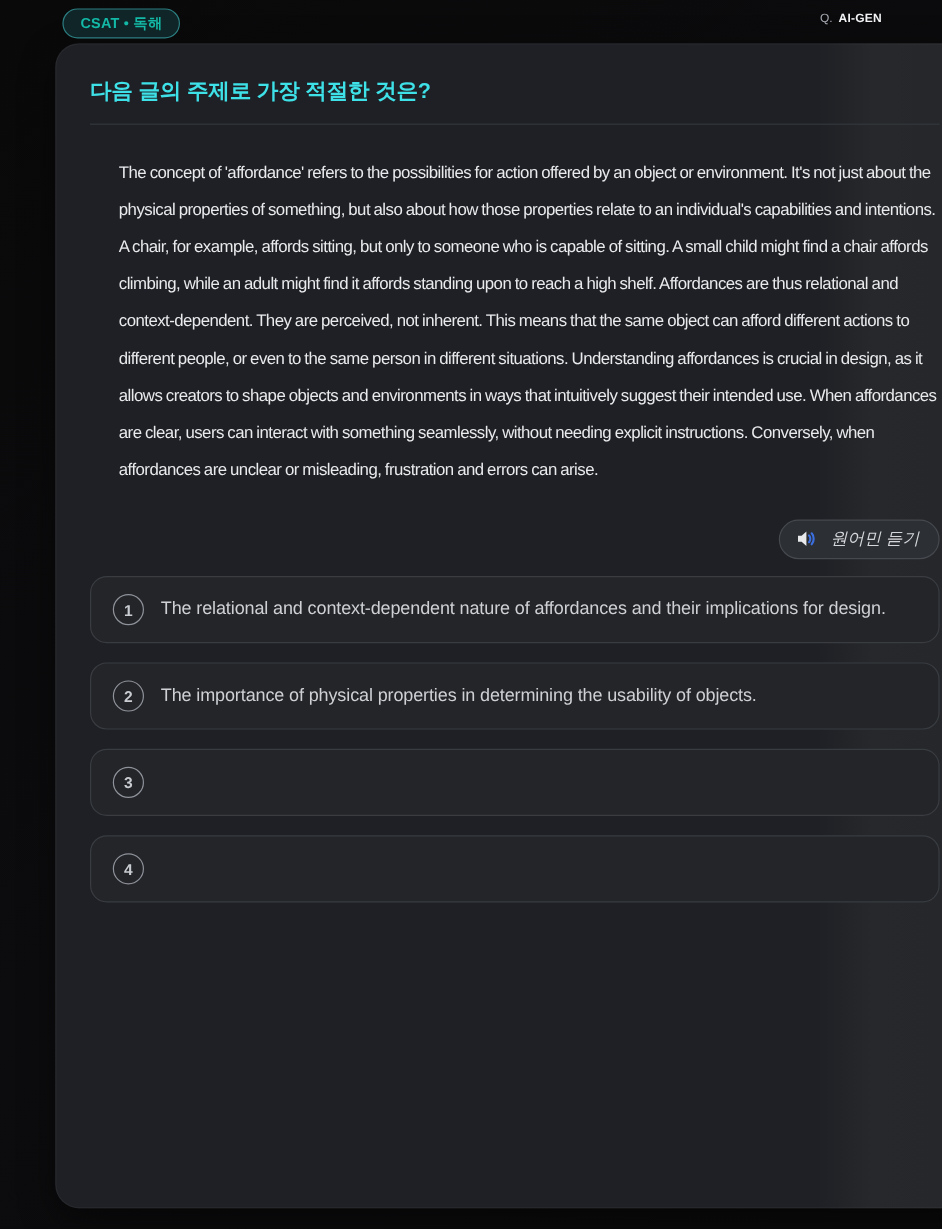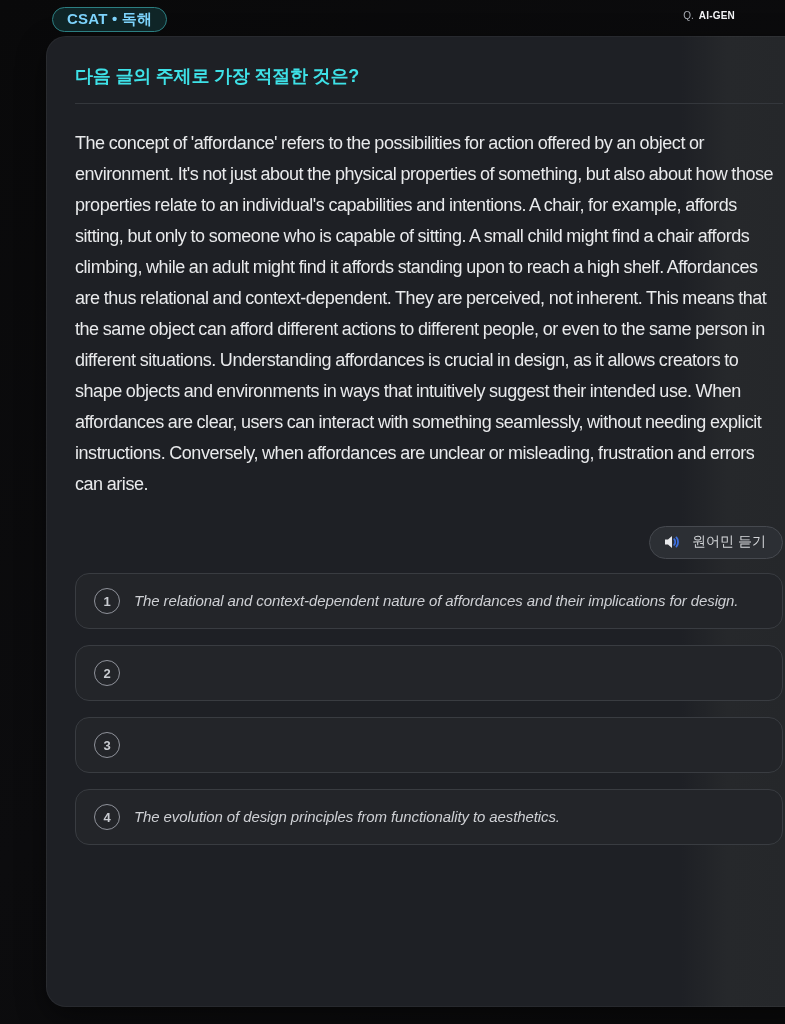--- a/index.html
+++ b/index.html
@@ -17,22 +17,22 @@
   }
   
   .badge {
     position: absolute; left: 52px; top: 7px;
     height: 25px;
     display: inline-flex; align-items: center;
     padding: 0 14px;
     border: 1px solid #2c7f82;
     border-radius: 999px;
     background: #0f2527;
-    color: #7dd3fc;
-    font-size: 15px; font-weight: bold; letter-spacing: 0.2px;
+    color: #14b8a6;
+    font-size: 12px; font-weight: bold; letter-spacing: 0.2px;
     z-index: 3;
   }
   .header-right {
     position: absolute; right: 50px; top: 10px;
     font-size: 10px;
     z-index: 3;
     white-space: nowrap;
   }
   .header-right .q-prefix { color: #a7abb2; font-weight: normal; margin-right: 5px; }
   .header-right .q-label  { color: #f2f3f5; font-weight: bold; letter-spacing: 0.2px; }
@@ -53,39 +53,41 @@
     letter-spacing: -0.2px;
   }
   .divider {
     border: none;
     border-top: 1px solid #34373c;
     margin-top: 15px;
   }
   .passage {
     margin-top: 24px;
     color: #e9eaec;
-    font-size: 18px;
+    font-size: 14px;
     line-height: 31px;
     letter-spacing: -0.45px;
     word-spacing: -0.5px;
+    margin-left: 24px;
   }
   .listen-row {
     display: flex; justify-content: flex-end;
     margin-top: 26px;
   }
   .listen-btn {
     display: inline-flex; align-items: center; gap: 12px;
     padding: 6px 16px 7px 14px;
     border: 1px solid #46494f;
     border-radius: 999px;
     background: #2c2f34;
     color: #d5d7da;
     font-size: 14px;
     font-family: "Liberation Sans", sans-serif;
     cursor: pointer;
+    font-style: italic;
   }
   .listen-btn svg { display: block; }
   .options {
     margin-top: 14px;
     display: flex; flex-direction: column; gap: 16px;
   }
   .option {
     display: flex; align-items: center; gap: 14px;
     padding: 14px 18px;
     min-height: 54px;
@@ -101,21 +103,20 @@
     border-radius: 50%;
     display: flex; align-items: center; justify-content: center;
     color: #c9ccd1;
     font-size: 13px; font-weight: bold;
   }
   .option-text {
     color: #ced0d4;
     font-size: 15px;
     line-height: 1.33;
     letter-spacing: -0.1px;
-    font-style: italic;
   }
 </style>
 </head>
 <body>
 
 <div class="page">
 
   <div class="badge">CSAT • 독해</div>
 
   <div class="header-right">
@@ -143,24 +144,24 @@
       </button>
     </div>
 
     <div class="options">
         <div class="option">
           <span class="option-num">1</span>
           <span class="option-text">The relational and context-dependent nature of affordances and their implications for design.</span>
         </div>
         <div class="option">
           <span class="option-num">2</span>
+          <span class="option-text">The importance of physical properties in determining the usability of objects.</span>
         </div>
         <div class="option">
           <span class="option-num">3</span>
         </div>
         <div class="option">
           <span class="option-num">4</span>
-          <span class="option-text">The evolution of design principles from functionality to aesthetics.</span>
         </div>
       </div>
 
   </div>
 </div>
 
 </body></html>

